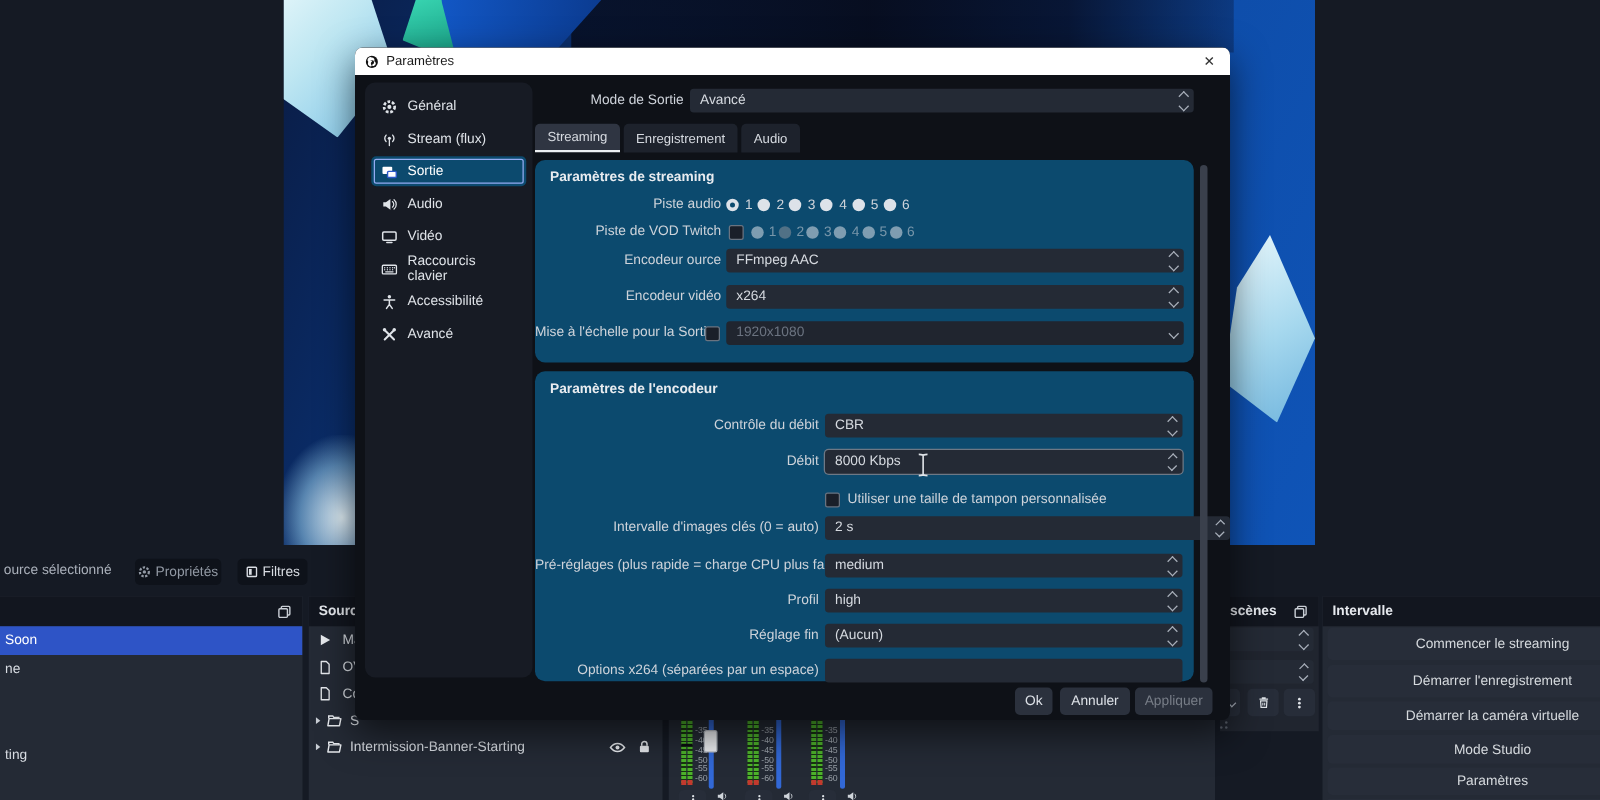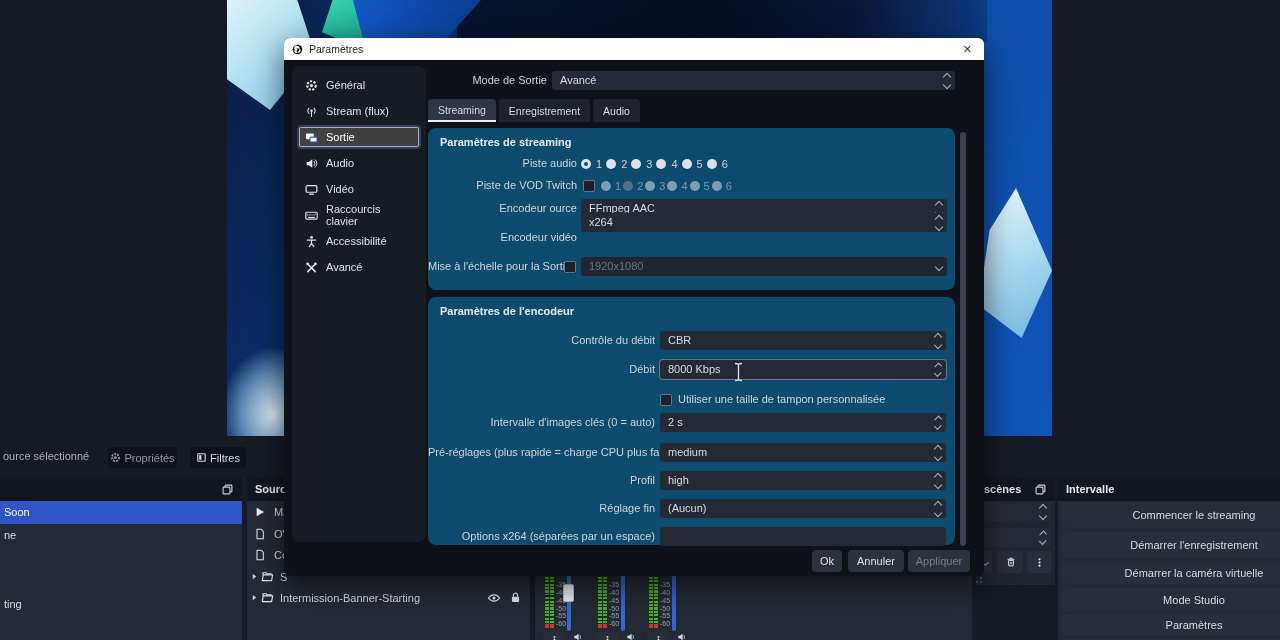--- a/index.html
+++ b/index.html
@@ -51,21 +51,21 @@
   
   .dialog{position:absolute;left:284px;top:38px;width:700px;height:538px;background:#0e1117;
     border-radius:6px;box-shadow:0 10px 30px rgba(0,0,0,.6);z-index:10;overflow:hidden}
   .titlebar{position:absolute;left:0;top:0;width:100%;height:22px;background:#fff;color:#1a1a1a;
     display:flex;align-items:center;padding:0 8px;box-sizing:border-box;gap:6px;font-size:10.5px}
   .close-x{margin-left:auto;color:#333;font-size:11px;cursor:default;padding:0 4px}
   .sidebar{position:absolute;left:8px;top:28px;width:134px;height:476px;background:#171b24;border-radius:8px;
     padding:7px 5px;box-sizing:border-box;display:flex;flex-direction:column;gap:2px}
   .side-item{position:relative;height:24px;border-radius:4px;display:flex;align-items:center;gap:8px;
     padding:0 8px;color:#dfe3e8}
-  .side-item.sel{background:#404040;color:#fff}
+  .side-item.sel{background:#0c4a6e;color:#fff}
   .focus-rect{position:absolute;inset:2px;border:1px solid #93abf1;border-radius:2px;pointer-events:none}
   .tab{height:23px;padding:0 10px;background:#1d222c;border-radius:4px 4px 0 0;color:#d6dae0;
     display:flex;align-items:center;font-size:10.5px;white-space:nowrap}
   .tab.sel{background:#2f3542;border-bottom:2px solid #eceef1;box-sizing:border-box}
   .card{position:absolute;left:144px;width:527px;background:#0c4a6e;border-radius:8px}
   .card-title{position:absolute;left:12px;top:8px;font-weight:bold;color:#e9ecf0}
   .dlg-label{position:absolute;color:#ced3da;text-align:right;line-height:19px;white-space:nowrap}
   .combo{position:absolute;height:19px;background:#242a35;border-radius:3px;color:#d6dae0;line-height:19px;
     padding-left:8px;box-sizing:border-box;white-space:nowrap;overflow:hidden}
   .combo.dis{color:#6b7380;background:#20252f}
@@ -510,21 +510,21 @@
       <div class="dlg-label" style="left:0;top:71px;width:149px">Encodeur ource</div>
       <div class="combo" style="left:153px;top:71px;width:366px">
         <span>FFmpeg AAC</span>
         <span class="arrs">
             <i class="chev u"></i>
             <i class="chev d"></i>
           </span>
       </div>
 
       <div class="dlg-label" style="left:0;top:100px;width:149px">Encodeur vidéo</div>
-      <div class="combo" style="left:153px;top:85px;width:366px">
+      <div class="combo" style="left:153px;top:100px;width:366px">
         <span>x264</span>
         <span class="arrs">
             <i class="chev u"></i>
             <i class="chev d"></i>
           </span>
       </div>
 
       <div class="dlg-label" style="left:0;top:129px;width:132px">Mise à l'échelle pour la Sortie</div>
       <span class="cbx" style="left:136px;top:133px"></span>
       <div class="combo dis" style="left:153px;top:129px;width:366px">
@@ -553,21 +553,21 @@
         <span class="arrs spread">
             <i class="chev u"></i>
             <i class="chev d"></i>
           </span>
       </div>
 
       <span class="cbx" style="left:232px;top:97px"></span>
       <div class="abs" style="left:250px;top:93px;line-height:19px;color:#ced3da">Utiliser une taille de tampon personnalisée</div>
 
       <div class="dlg-label" style="left:0;top:116px;width:227px">Intervalle d'images clés (0 = auto)</div>
-      <div class="combo" style="left:232px;top:116px;width:286px">
+      <div class="combo" style="left:232px;top:116px;width:324px">
         <span>2 s</span>
         <span class="arrs spread">
             <i class="chev u"></i>
             <i class="chev d"></i>
           </span>
       </div>
 
       <div class="dlg-label" style="left:0;top:146px;width:227px">Pré-réglages (plus rapide = charge CPU plus faible)</div>
       <div class="combo" style="left:232px;top:146px;width:286px">
         <span>medium</span>

